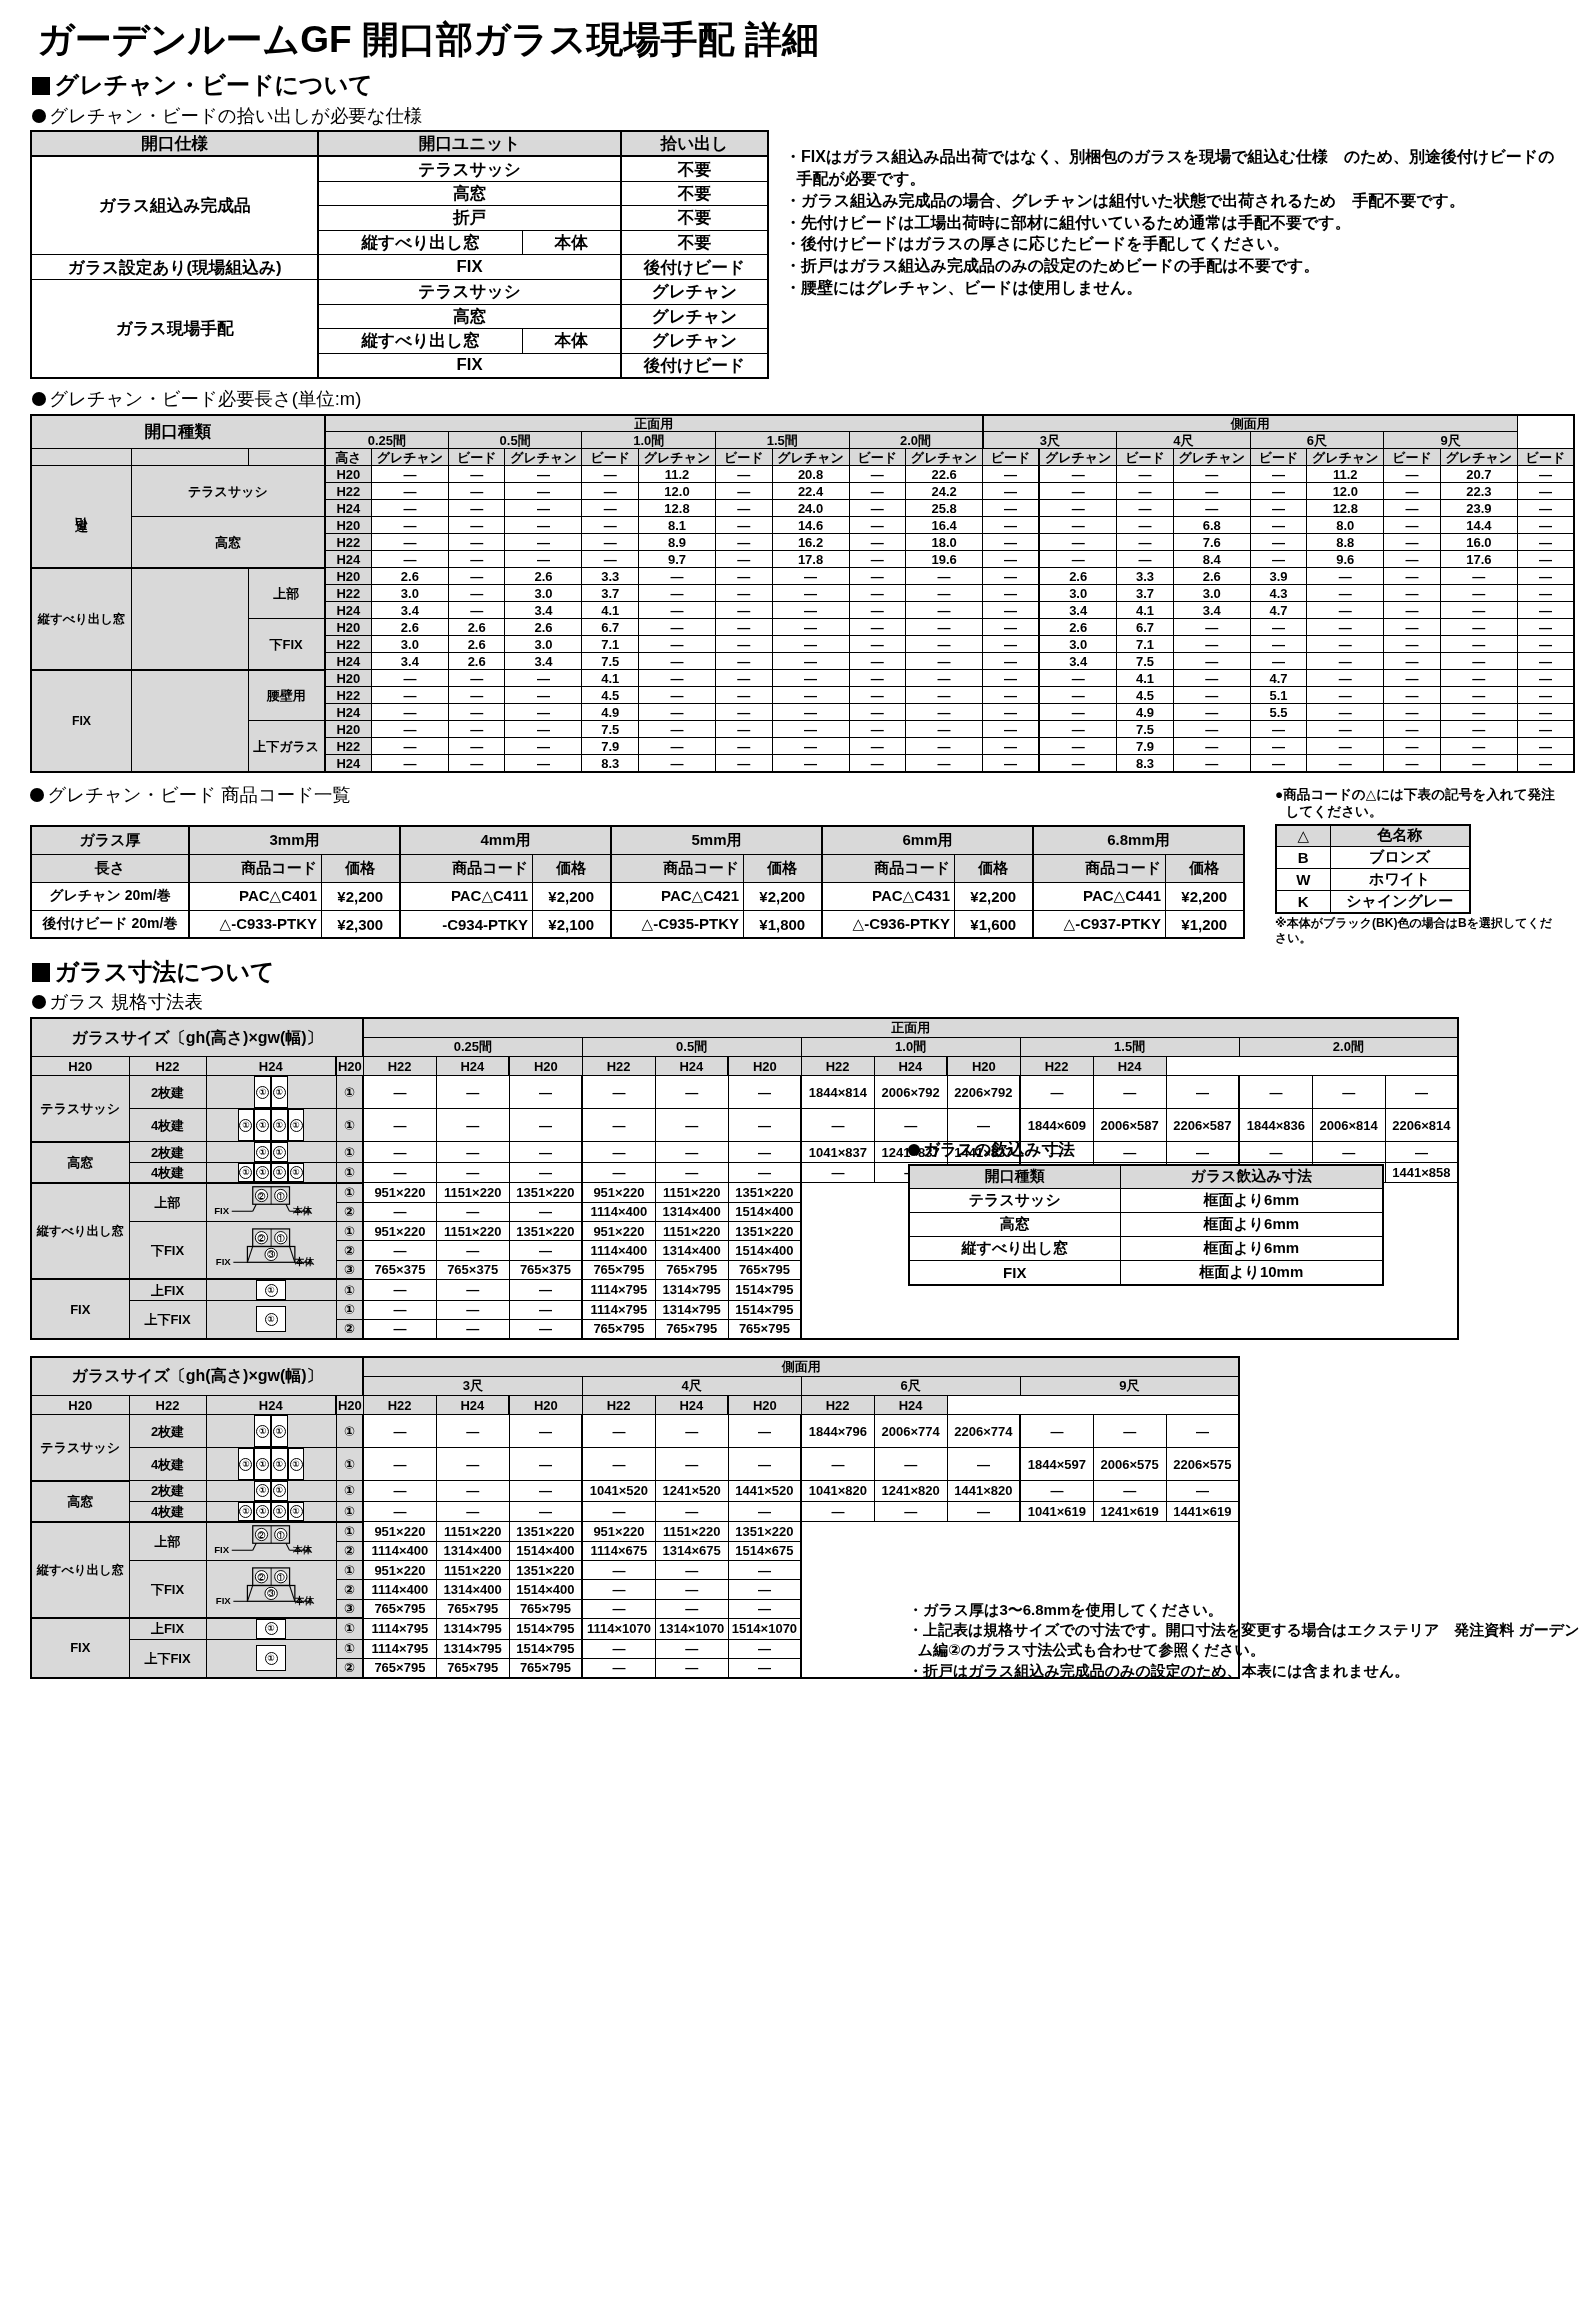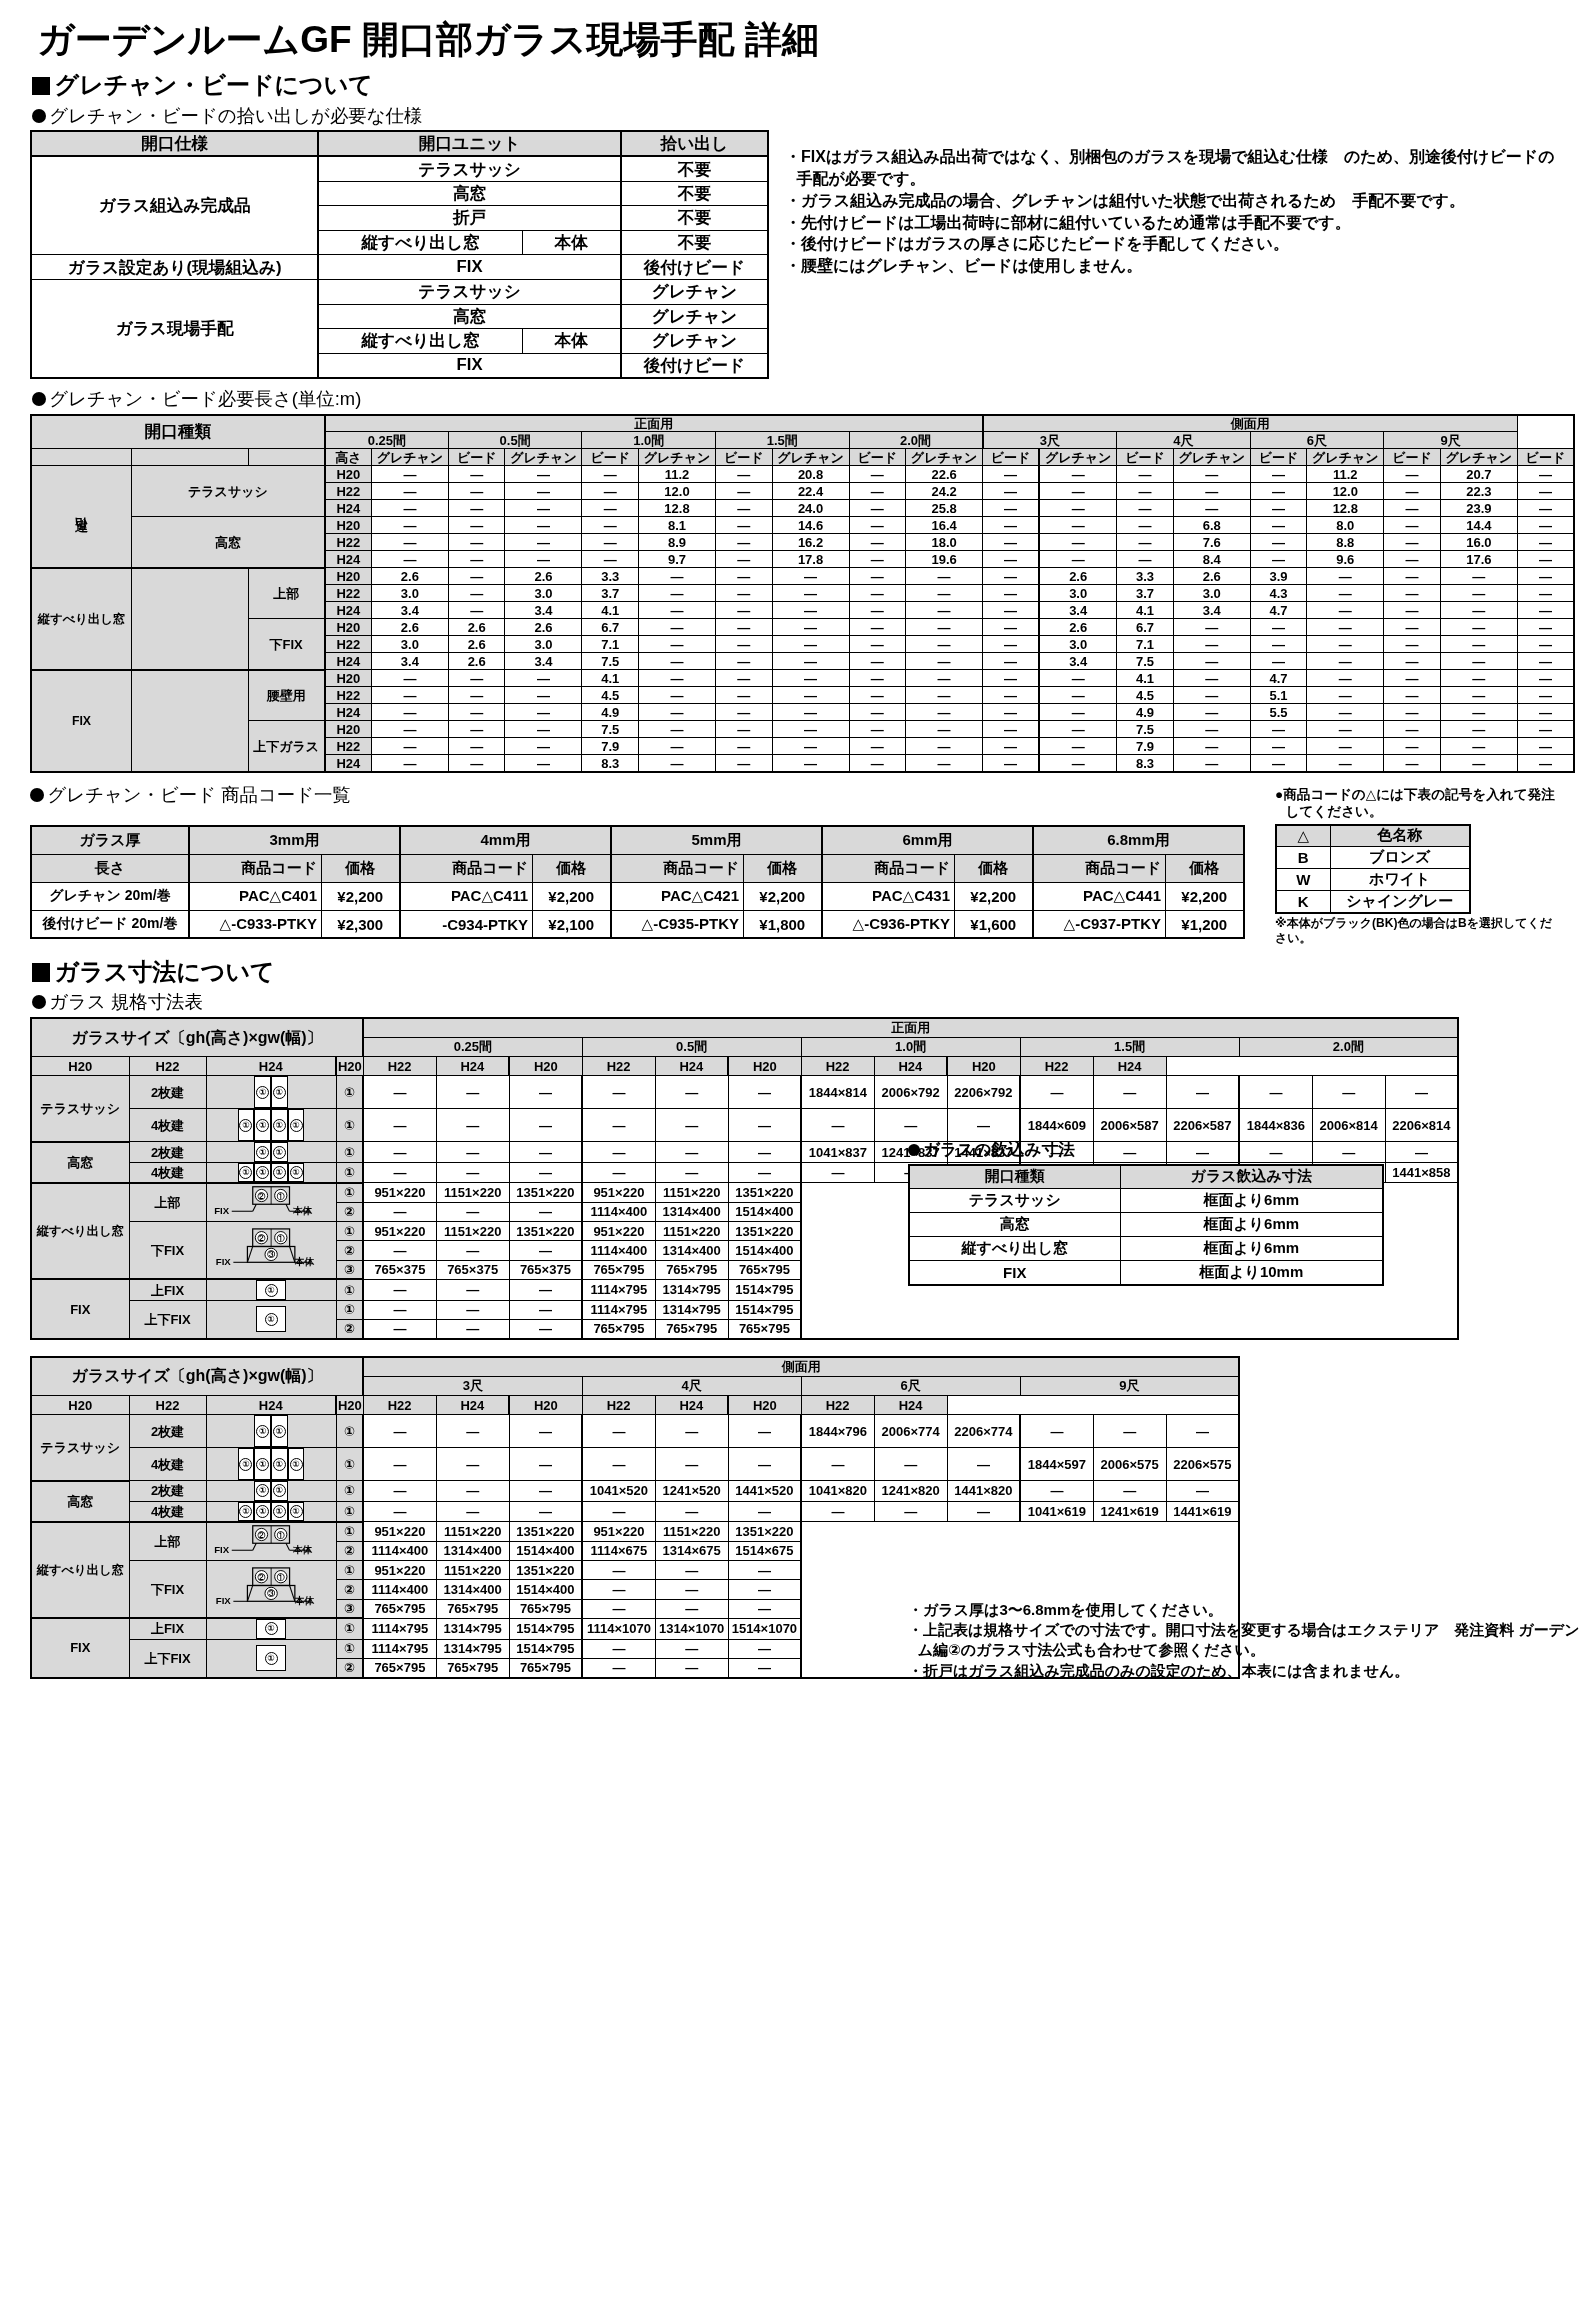--- a/index.html
+++ b/index.html
@@ -249,20 +249,21 @@
         <td class="thickL">後付けビード</td>
       </tr>
     </tbody>
       </table>
 
     <div class="notes1">
       <div>・FIXはガラス組込み品出荷ではなく、別梱包のガラスを現場で組込む仕様　のため、別途後付けビードの手配が必要です。</div>
       <div>・ガラス組込み完成品の場合、グレチャンは組付いた状態で出荷されるため　手配不要です。</div>
       <div>・先付けビードは工場出荷時に部材に組付いているため通常は手配不要です。</div>
       <div>・後付けビードはガラスの厚さに応じたビードを手配してください。</div>
+      <div>・折戸はガラス組込み完成品のみの設定のためビードの手配は不要です。</div>
       <div>・腰壁にはグレチャン、ビードは使用しません。</div>
     </div>
   </div>
 
   <div class="sub-head" style="margin-top:10.5px;">
     <span class="dot"></span><span>グレチャン・ビード必要長さ(単位:m)</span>
   </div>
 
   <table class="grid t-len outer" id="len-table">
       <tbody>

